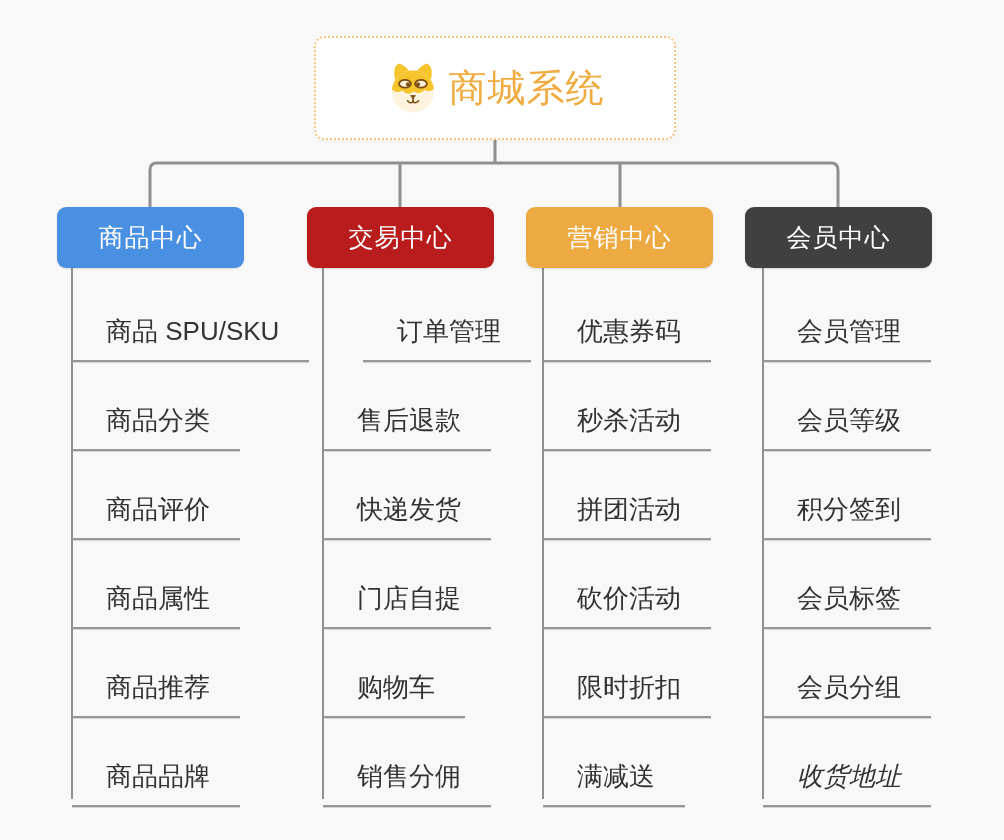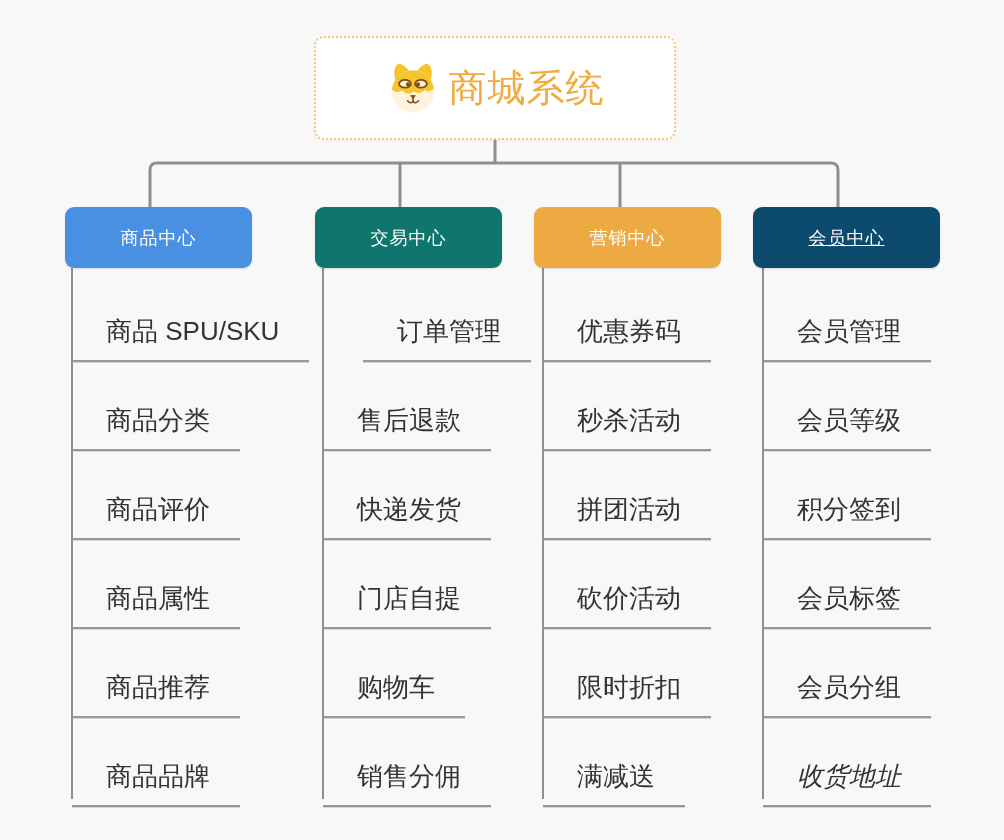--- a/index.html
+++ b/index.html
@@ -42,26 +42,25 @@
   .doge-icon { width: 54px; height: 54px; display: block; }
   .branch-header {
     position: absolute;
     width: 187px; height: 61px;
     box-sizing: border-box;
     border-radius: 9px;
     display: flex;
     align-items: center;
     justify-content: center;
     color: #ffffff;
-    font-size: 18px;
+    font-size: 25px;
     letter-spacing: 1px;
     box-shadow: 0 1px 2px rgba(0,0,0,0.12);
     cursor: pointer;
     white-space: nowrap;
-    margin-left: 8px;
   }
   .branch-item {
     position: absolute;
     box-sizing: border-box;
     padding: 0 30px 14px 34px;
     border-bottom: 2px solid #979797;
     box-shadow: 0 1px 0 rgba(150,150,150,0.35);
     font-size: 26px;
     line-height: 30px;
     color: #333333;
@@ -108,35 +107,35 @@
   </div>
 
   <div id="branches">
       <div class="branch-header" style="left: 57px; top: 207px; background: rgb(74, 144, 226);">商品中心</div>
       <div class="branch-item" style="left: 72px; top: 316px;">商品 SPU/SKU</div>
       <div class="branch-item" style="left: 72px; top: 405px;">商品分类</div>
       <div class="branch-item" style="left: 72px; top: 494px;">商品评价</div>
       <div class="branch-item" style="left: 72px; top: 583px;">商品属性</div>
       <div class="branch-item" style="left: 72px; top: 672px;">商品推荐</div>
       <div class="branch-item" style="left: 72px; top: 761px;">商品品牌</div>
-      <div class="branch-header" style="left: 307px; top: 207px; background: #0f766e;">交易中心</div>
+      <div class="branch-header" style="left: 307px; top: 207px; background: #b91c1c;">交易中心</div>
       <div class="branch-item" style="left: 323px; top: 316px; margin-left: 40px;">订单管理</div>
       <div class="branch-item" style="left: 323px; top: 405px;">售后退款</div>
       <div class="branch-item" style="left: 323px; top: 494px;">快递发货</div>
       <div class="branch-item" style="left: 323px; top: 583px;">门店自提</div>
       <div class="branch-item" style="left: 323px; top: 672px;">购物车</div>
       <div class="branch-item" style="left: 323px; top: 761px;">销售分佣</div>
       <div class="branch-header" style="left: 526px; top: 207px; background: rgb(237, 169, 66);">营销中心</div>
       <div class="branch-item" style="left: 543px; top: 316px;">优惠券码</div>
       <div class="branch-item" style="left: 543px; top: 405px;">秒杀活动</div>
       <div class="branch-item" style="left: 543px; top: 494px;">拼团活动</div>
       <div class="branch-item" style="left: 543px; top: 583px;">砍价活动</div>
       <div class="branch-item" style="left: 543px; top: 672px;">限时折扣</div>
       <div class="branch-item" style="left: 543px; top: 761px;">满减送</div>
-      <div class="branch-header" style="left: 745px; top: 207px; background: #0c4a6e; text-decoration: underline;">会员中心</div>
+      <div class="branch-header" style="left: 745px; top: 207px; background: #404040;">会员中心</div>
       <div class="branch-item" style="left: 763px; top: 316px;">会员管理</div>
       <div class="branch-item" style="left: 763px; top: 405px;">会员等级</div>
       <div class="branch-item" style="left: 763px; top: 494px;">积分签到</div>
       <div class="branch-item" style="left: 763px; top: 583px;">会员标签</div>
       <div class="branch-item" style="left: 763px; top: 672px;">会员分组</div>
       <div class="branch-item" style="left: 763px; top: 761px; font-style: italic;">收货地址</div>
     </div>
 
 </div>
 

